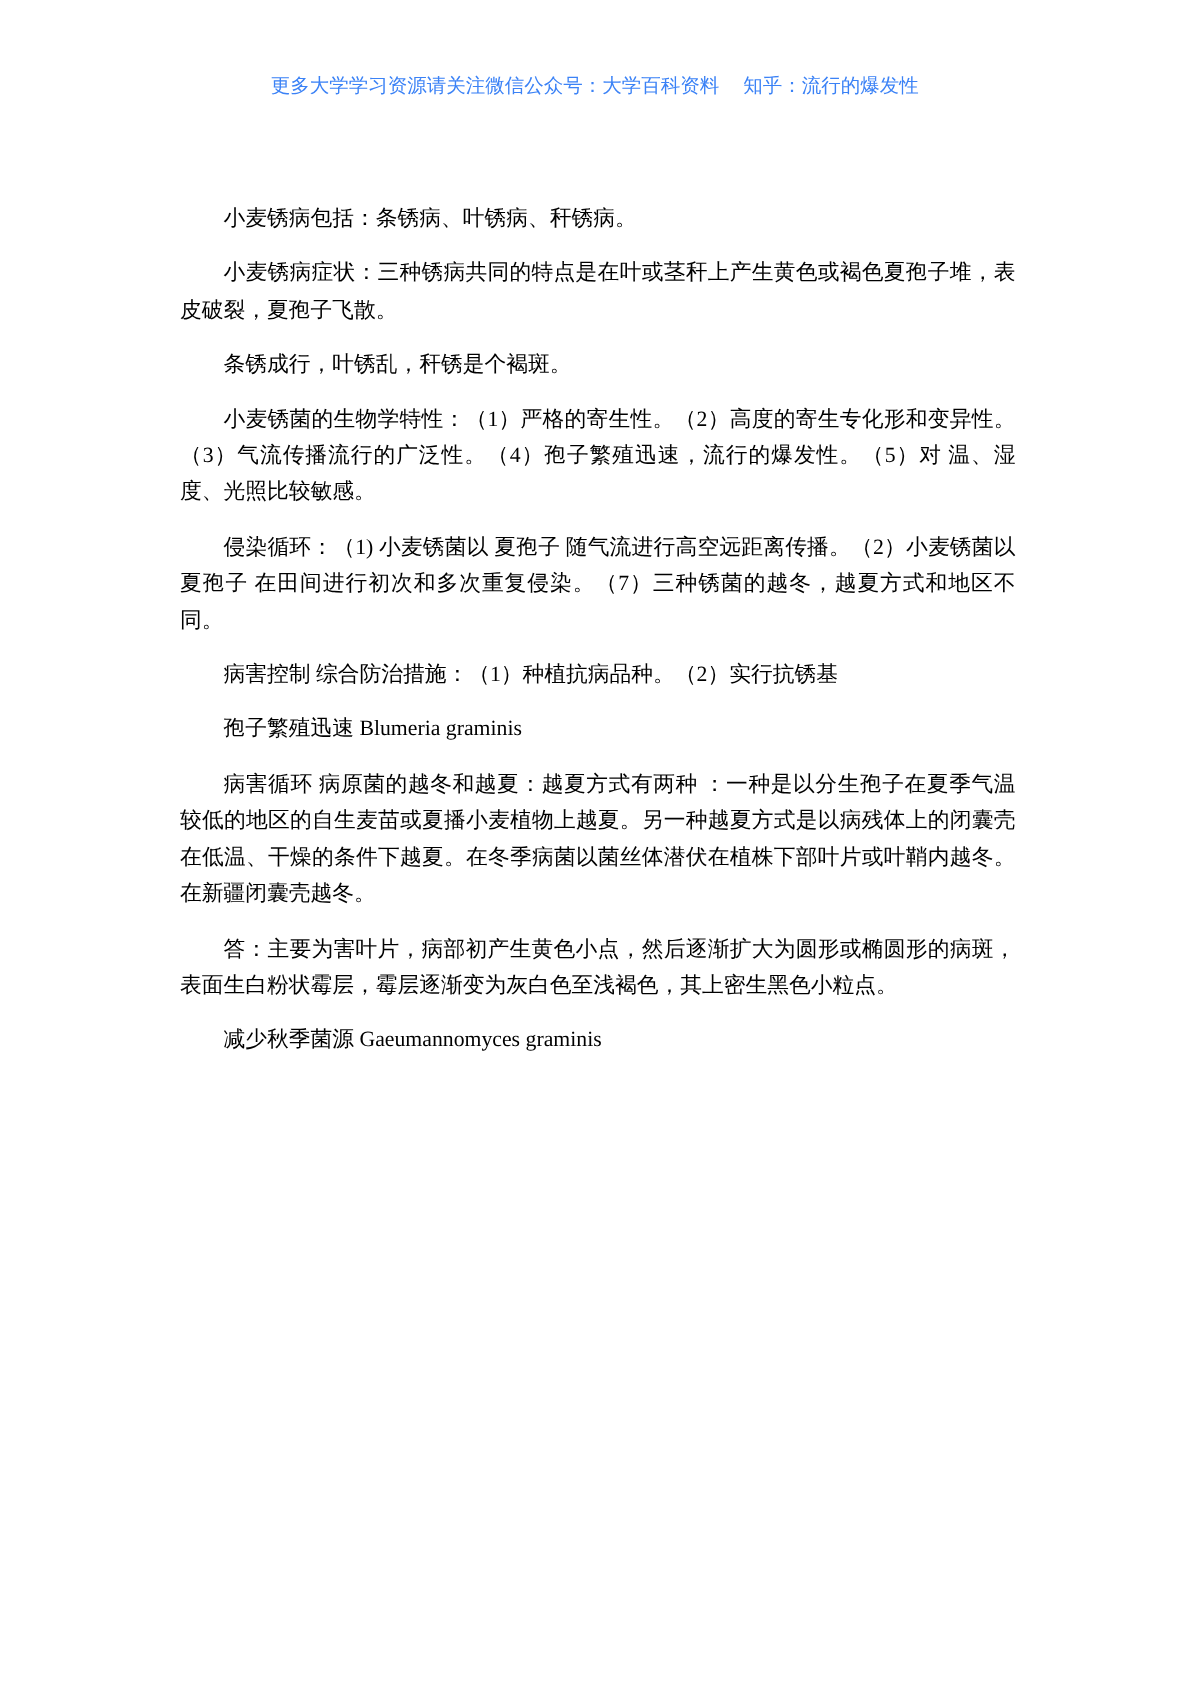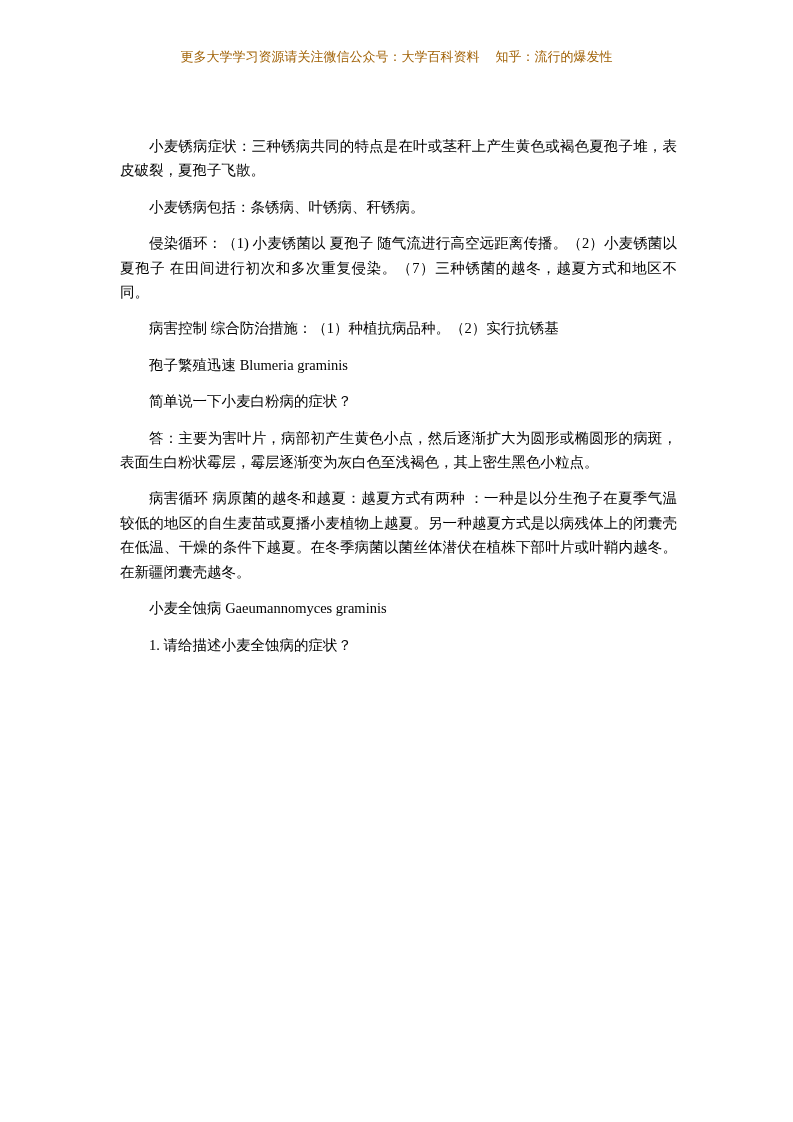--- a/index.html
+++ b/index.html
@@ -23,21 +23,21 @@
   .page-header {
     position: absolute;
     top: 48px;
     left: 0;
     width: 100%;
     display: flex;
     justify-content: center;
     gap: 16px;
     font-size: 13px;
     line-height: 18px;
-    color: #a16207;
+    color: #3b82f6;
     white-space: nowrap;
   }
   .content {
     position: absolute;
     top: 134px;
     left: 120px;
     width: 557px;
   }
   .para {
     margin: 0 0 12px 0;
@@ -52,25 +52,25 @@
 <body>
 
 <div class="page">
 
   <div class="page-header">
     <span>更多大学学习资源请关注微信公众号：大学百科资料</span>
     <span>知乎：流行的爆发性</span>
   </div>
 
   <div class="content">
+    <p class="para">小麦锈病包括：条锈病、叶锈病、秆锈病。</p>
     <p class="para">小麦锈病症状：三种锈病共同的特点是在叶或茎秆上产生黄色或褐色夏孢子堆，表皮破裂，夏孢子飞散。</p>
-    <p class="para">小麦锈病包括：条锈病、叶锈病、秆锈病。</p>
+    <p class="para">条锈成行，叶锈乱，秆锈是个褐斑。</p>
+    <p class="para">小麦锈菌的生物学特性：（1）严格的寄生性。（2）高度的寄生专化形和变异性。（3）气流传播流行的广泛性。（4）孢子繁殖迅速，流行的爆发性。（5）对 温、湿度、光照比较敏感。</p>
     <p class="para">侵染循环：（1) 小麦锈菌以 夏孢子 随气流进行高空远距离传播。（2）小麦锈菌以 夏孢子 在田间进行初次和多次重复侵染。（7）三种锈菌的越冬，越夏方式和地区不同。</p>
     <p class="para">病害控制 综合防治措施：（1）种植抗病品种。（2）实行抗锈基</p>
     <p class="para">孢子繁殖迅速 Blumeria graminis</p>
-    <p class="para">简单说一下小麦白粉病的症状？</p>
+    <p class="para">病害循环 病原菌的越冬和越夏：越夏方式有两种 ：一种是以分生孢子在夏季气温较低的地区的自生麦苗或夏播小麦植物上越夏。另一种越夏方式是以病残体上的闭囊壳在低温、干燥的条件下越夏。在冬季病菌以菌丝体潜伏在植株下部叶片或叶鞘内越冬。在新疆闭囊壳越冬。</p>
     <p class="para">答：主要为害叶片，病部初产生黄色小点，然后逐渐扩大为圆形或椭圆形的病斑，表面生白粉状霉层，霉层逐渐变为灰白色至浅褐色，其上密生黑色小粒点。</p>
-    <p class="para">病害循环 病原菌的越冬和越夏：越夏方式有两种 ：一种是以分生孢子在夏季气温较低的地区的自生麦苗或夏播小麦植物上越夏。另一种越夏方式是以病残体上的闭囊壳在低温、干燥的条件下越夏。在冬季病菌以菌丝体潜伏在植株下部叶片或叶鞘内越冬。在新疆闭囊壳越冬。</p>
-    <p class="para">小麦全蚀病 Gaeumannomyces graminis</p>
-    <p class="para">1. 请给描述小麦全蚀病的症状？</p>
+    <p class="para">减少秋季菌源 Gaeumannomyces graminis</p>
   </div>
 
 </div>
 
 </body></html>

